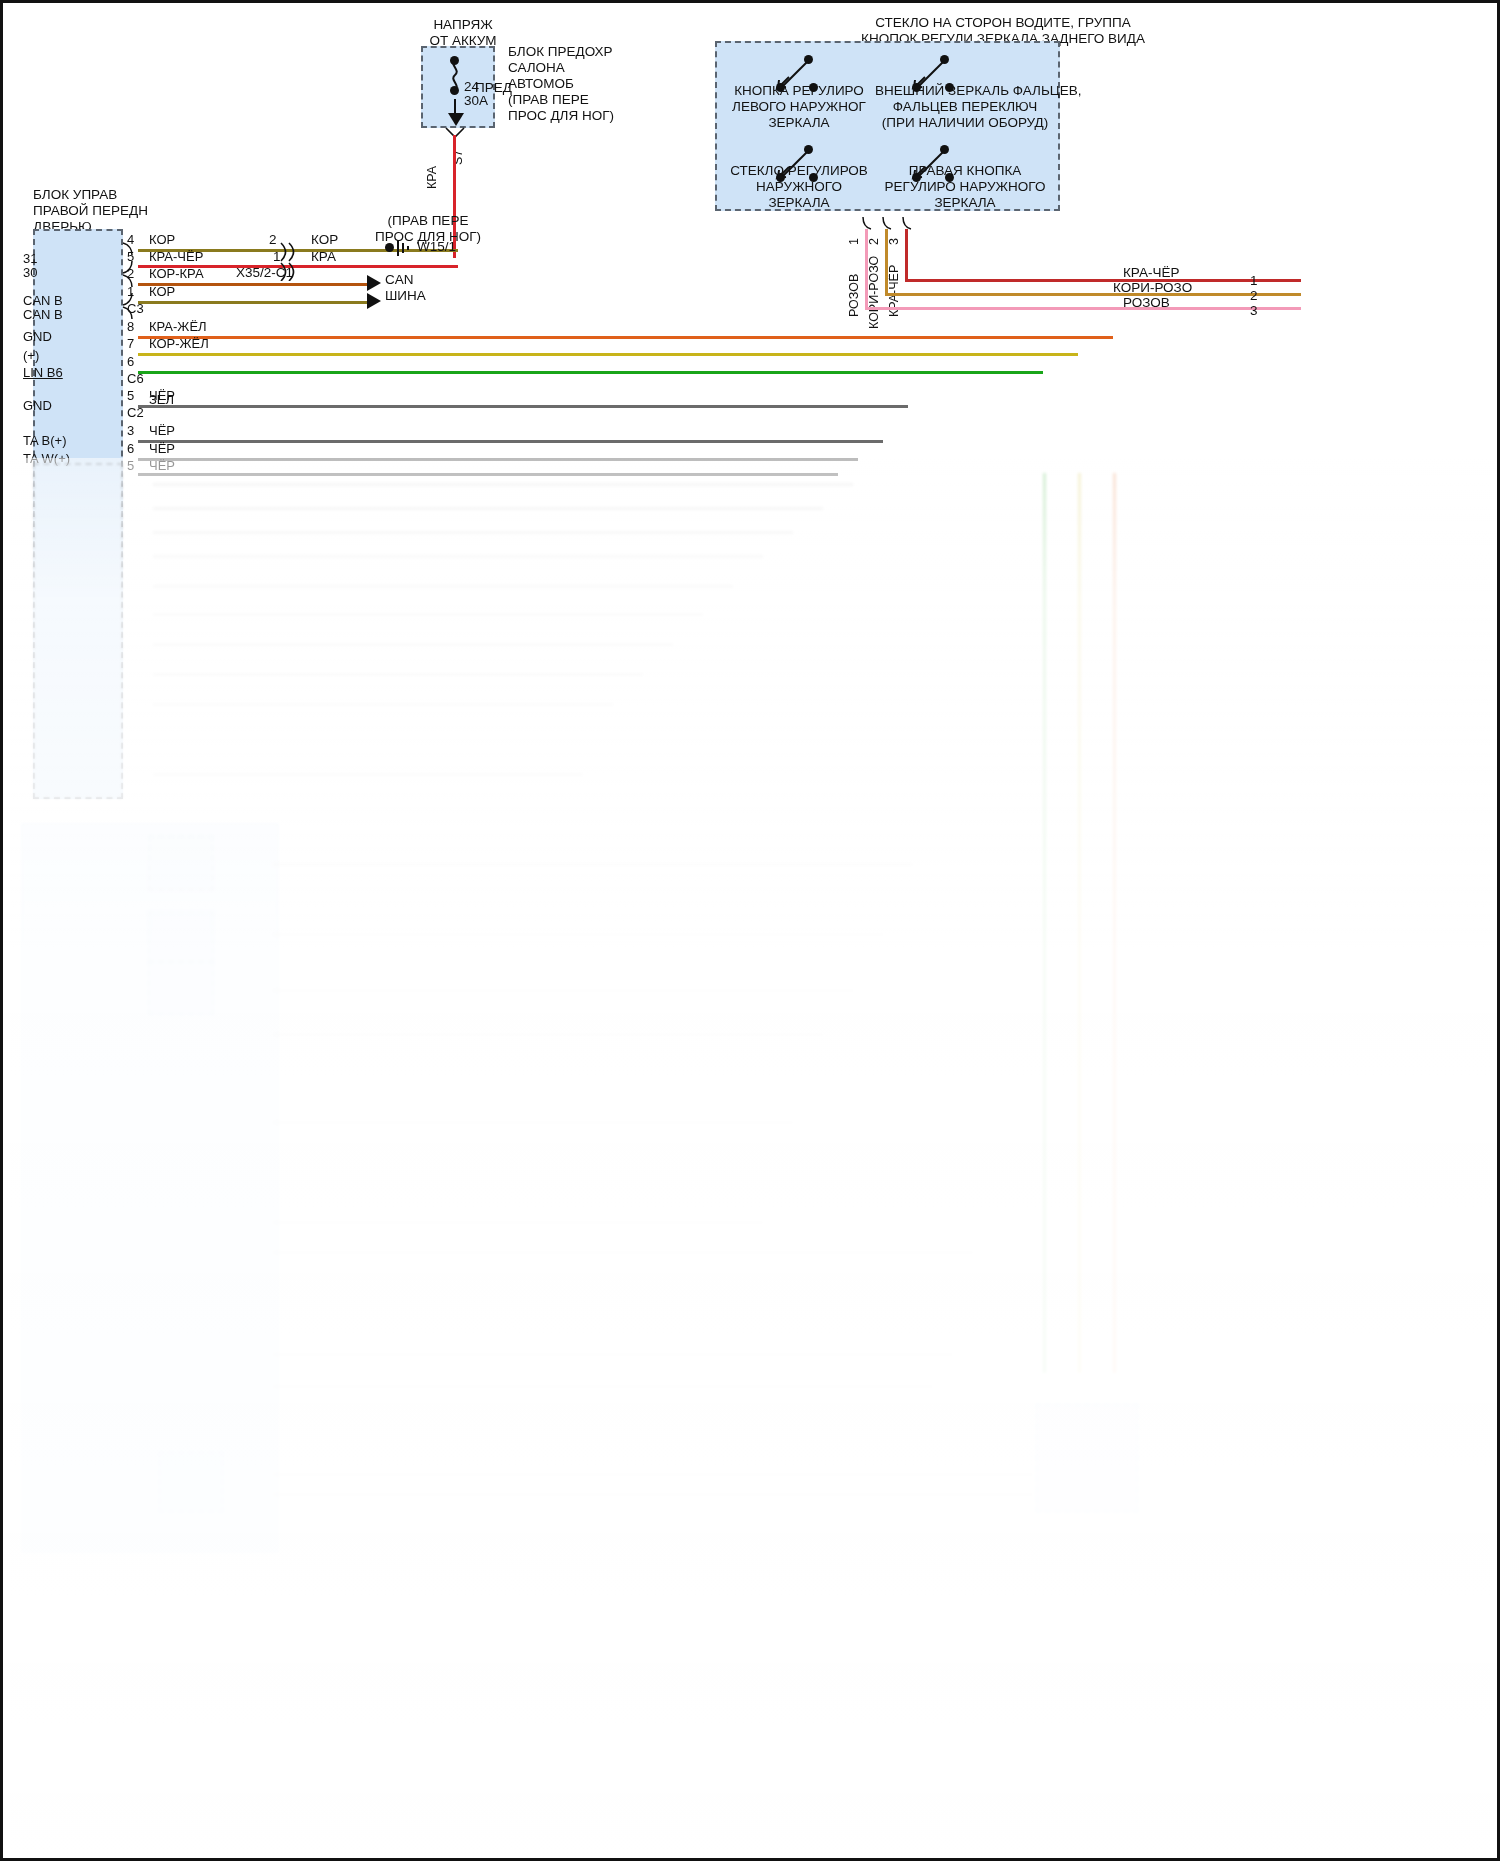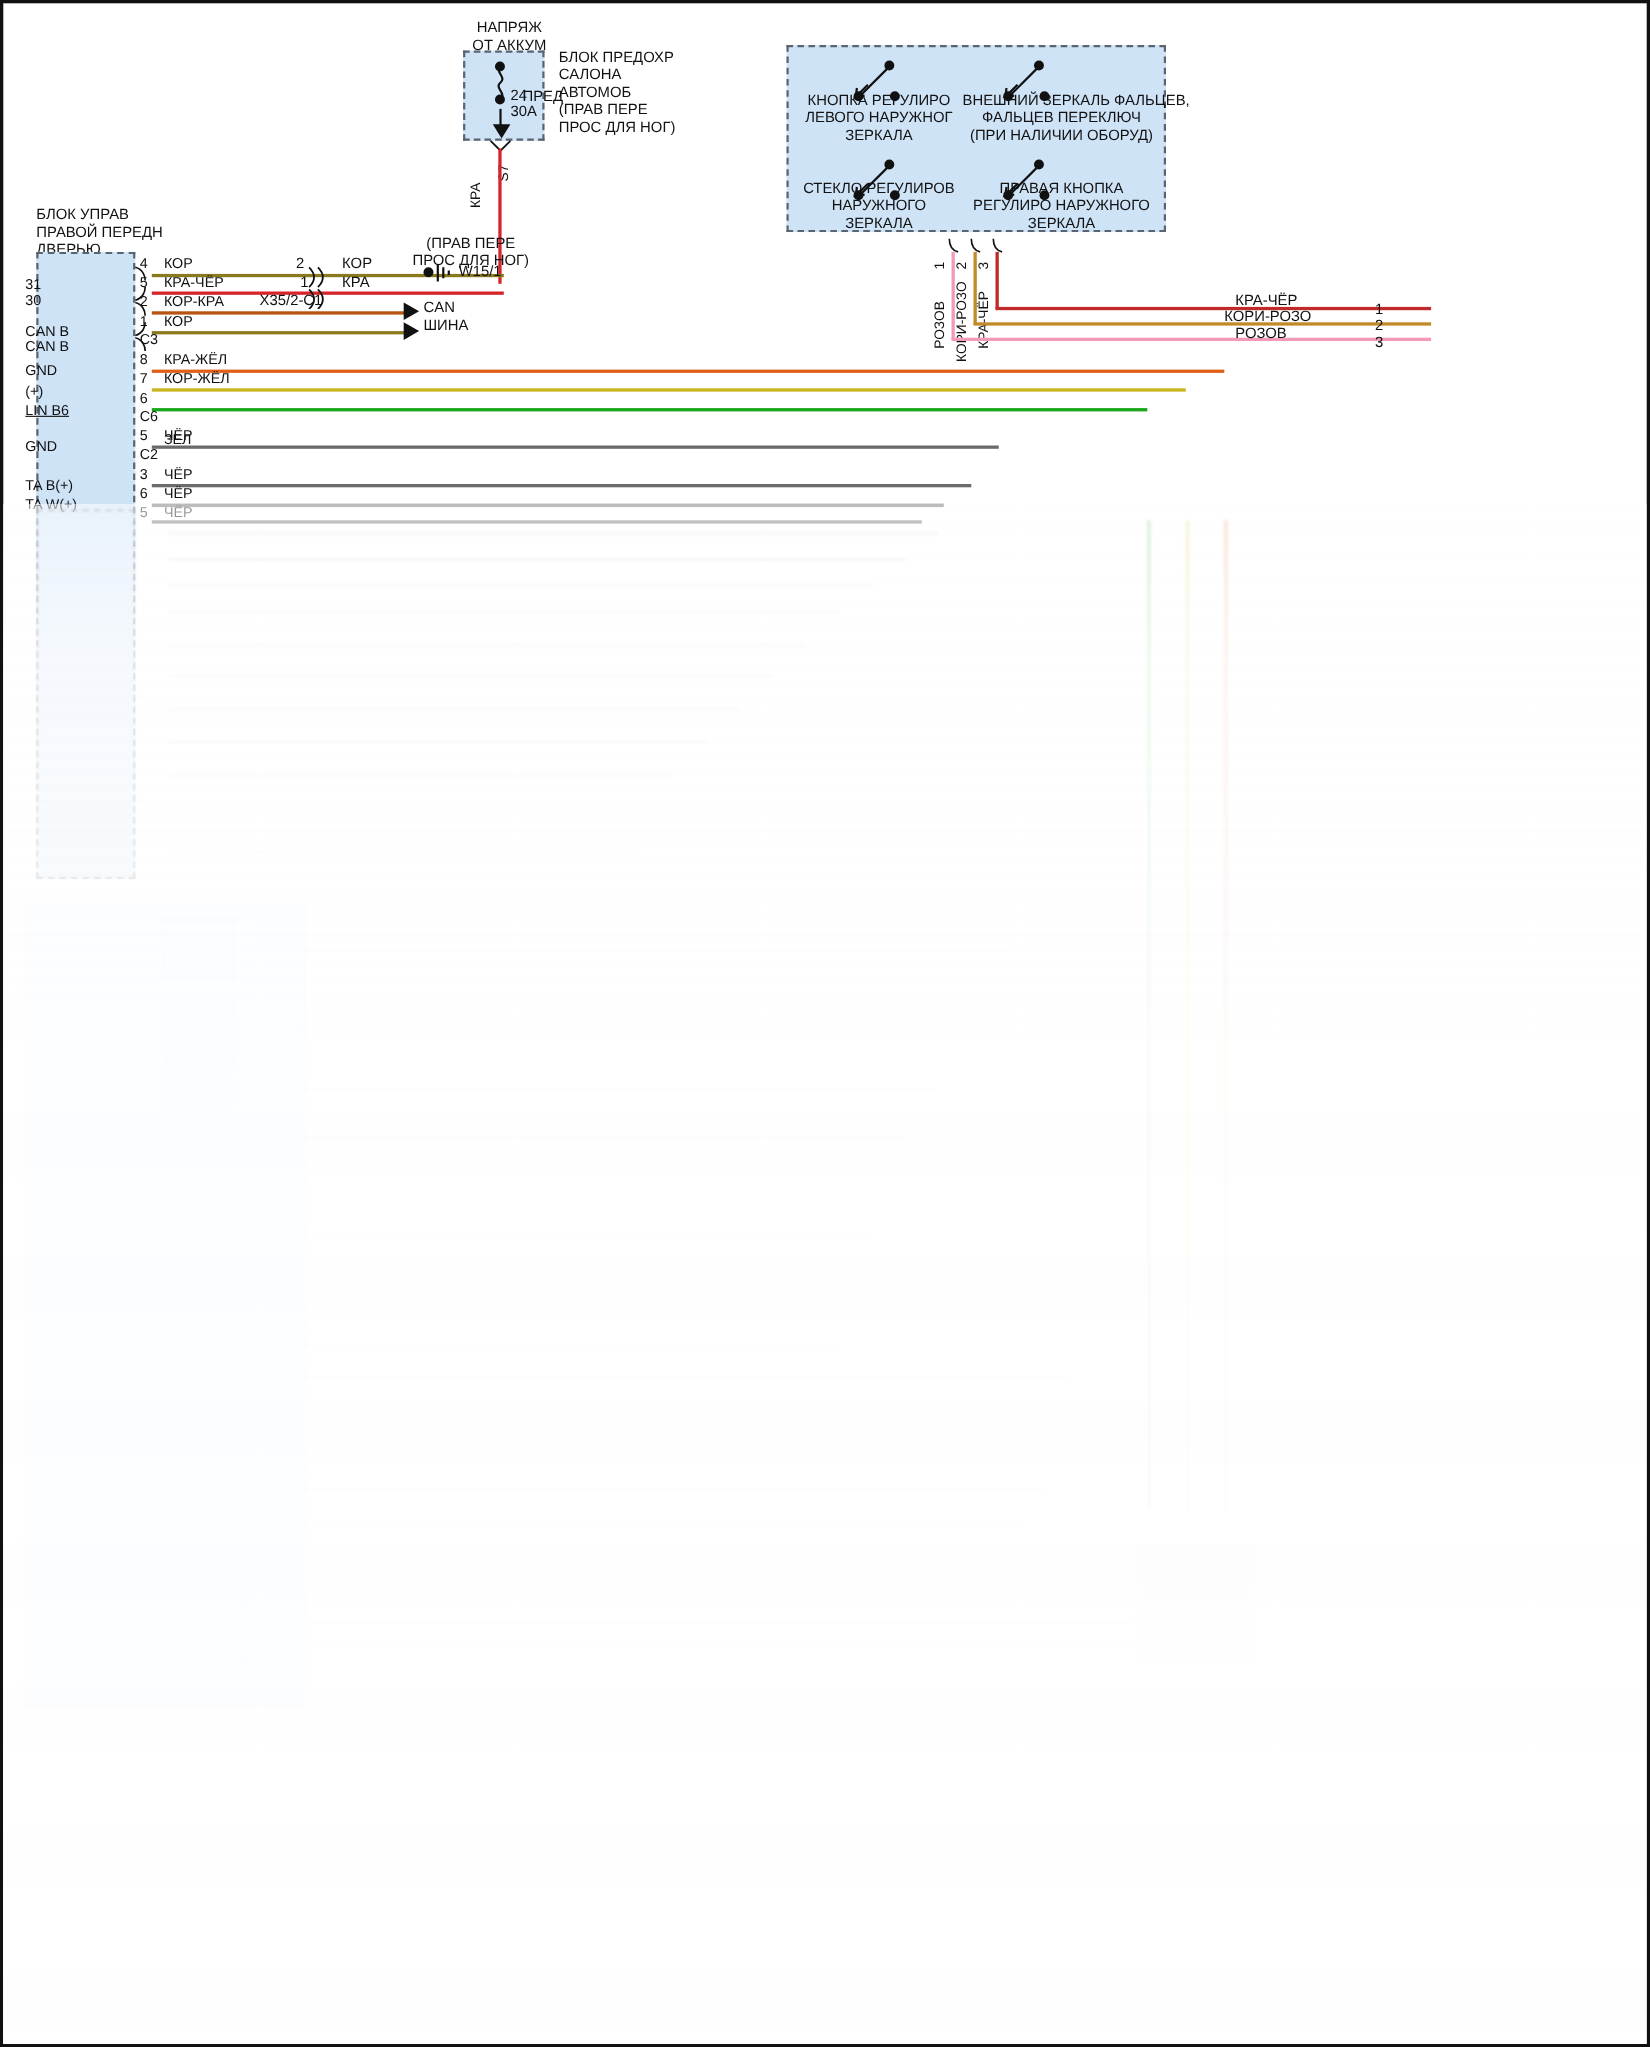--- a/index.html
+++ b/index.html
@@ -48,20 +48,22 @@
 (ПРАВ ПЕРЕ
 ПРОС ДЛЯ НОГ)</div>
 
   <svg style="position:absolute;left:441px;top:124px;" width="22" height="12">
       <path d="M2 1 L11 10 L20 1" stroke="#111" stroke-width="1.6" fill="none"></path>
     </svg>
   <div class="vlabel" style="left:462px;top:148px;">S7</div>
   <div class="vwire" style="left:450px;top:132px;height:123px;background:#d8232a;"></div>
   <div class="vlabel" style="left:436px;top:172px;">КРА</div>
 
+  <div class="t tc" style="left:700px;top:12px;width:600px;">СТЕКЛО НА СТОРОН ВОДИТЕ, ГРУППА
+КНОПОК РЕГУЛИ ЗЕРКАЛА ЗАДНЕГО ВИДА</div>
   <div class="box" style="left:712px;top:38px;width:345px;height:170px;"></div>
 
   <div class="dot" style="left:801px;top:52px;"></div>
   <div class="dot" style="left:773px;top:80px;"></div>
   <div class="dot" style="left:806px;top:80px;"></div>
   <div class="sw" style="left:805px;top:57px;width:40px;transform:rotate(135deg);"></div>
   <svg style="position:absolute;left:772px;top:72px;" width="16" height="16">
       <path d="M14 2 L3 13 L11 12 M3 13 L4 5" stroke="#111" stroke-width="2" fill="none"></path>
     </svg>
   <div class="t tc" style="left:716px;top:80px;width:160px;">КНОПКА РЕГУЛИРО

